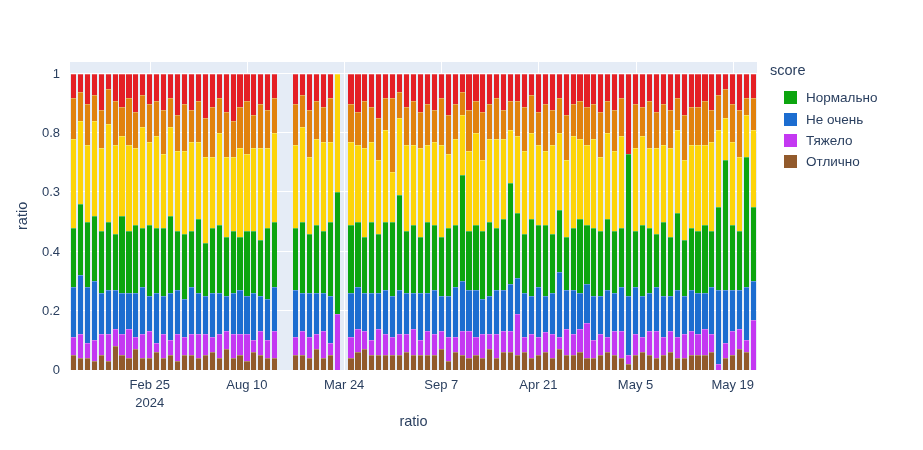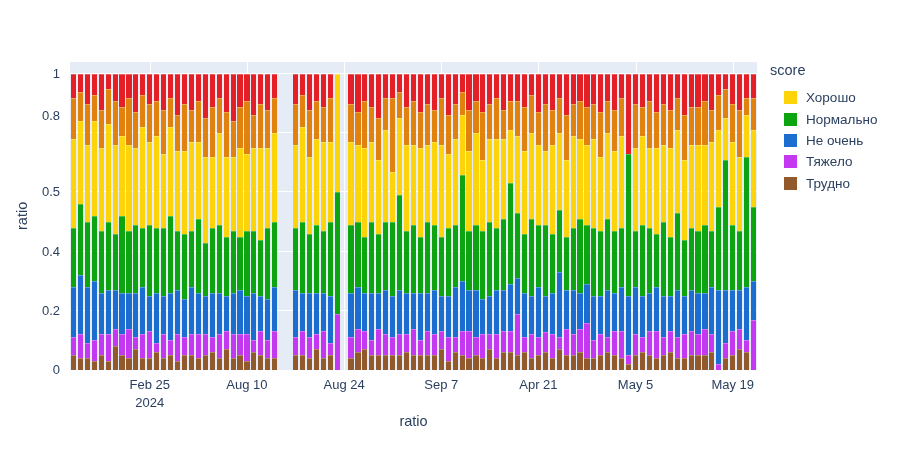--- a/index.html
+++ b/index.html
@@ -890,54 +890,50 @@
         <div class="seg" style="height: 11%; background: rgb(225, 130, 14);"></div>
         <div class="seg" style="height: 26%; background: rgb(253, 212, 10);"></div>
         <div class="seg" style="height: 25%; background: rgb(12, 165, 15);"></div>
         <div class="seg" style="height: 13%; background: rgb(28, 109, 208);"></div>
         <div class="seg" style="height: 17%; background: rgb(196, 56, 242);"></div>
       </div>
     </div>
   <div id="xticks">
       <div class="xtick" style="left: 149.8px;">Feb 25<div>2024</div></div>
       <div class="xtick" style="left: 246.95px;">Aug 10</div>
-      <div class="xtick" style="left: 344.11px;">Aug 24</div>
+      <div class="xtick" style="left: 344.11px;">Mar 24</div>
       <div class="xtick" style="left: 441.26px;">Sep 7</div>
       <div class="xtick" style="left: 538.41px;">Apr 21</div>
       <div class="xtick" style="left: 635.56px;">May 5</div>
       <div class="xtick" style="left: 732.71px;">May 19</div>
     </div>
   <div id="yticks">
       <div class="ytick" style="top: 362px;">0</div>
       <div class="ytick" style="top: 302.8px;">0.2</div>
       <div class="ytick" style="top: 243.6px;">0.4</div>
-      <div class="ytick" style="top: 184.4px;">0.5</div>
-      <div class="ytick" style="top: 108px;">0.8</div>
+      <div class="ytick" style="top: 184.4px;">0.3</div>
+      <div class="ytick" style="top: 125px;">0.8</div>
       <div class="ytick" style="top: 66px;">1</div>
     </div>
   <div class="xtitle">ratio</div>
   <div class="ytitle">ratio</div>
   <div class="legend">
     <div class="legend-title">score</div>
     <div id="legend-items">
-        <div class="legend-item">
-          <div class="legend-swatch" style="background: rgb(253, 212, 10);"></div>
-          <div class="legend-label">Хорошо</div>
-        </div>
         <div class="legend-item">
           <div class="legend-swatch" style="background: rgb(12, 165, 15);"></div>
           <div class="legend-label">Нормально</div>
         </div>
         <div class="legend-item">
           <div class="legend-swatch" style="background: rgb(28, 109, 208);"></div>
           <div class="legend-label">Не очень</div>
         </div>
         <div class="legend-item">
           <div class="legend-swatch" style="background: rgb(196, 56, 242);"></div>
           <div class="legend-label">Тяжело</div>
         </div>
         <div class="legend-item">
           <div class="legend-swatch" style="background: rgb(146, 90, 44);"></div>
-          <div class="legend-label">Трудно</div>
+          <div class="legend-label">Отлично</div>
         </div>
       </div>
   </div>
 </div>
 
 </body></html>

